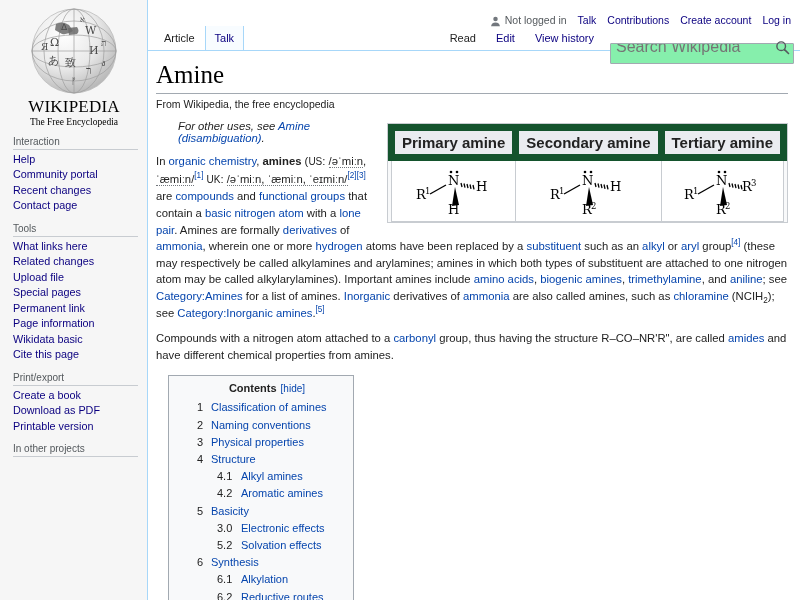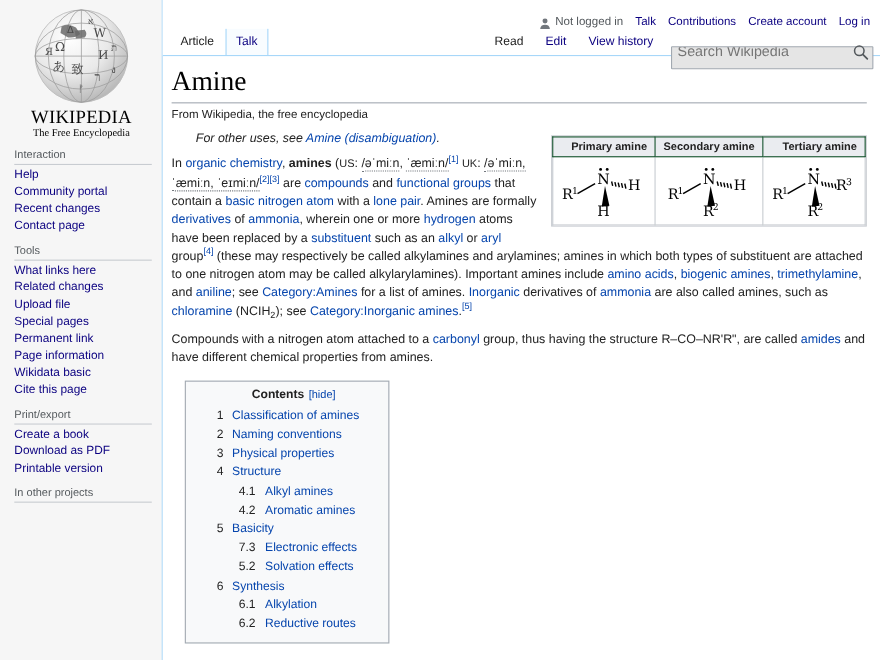--- a/index.html
+++ b/index.html
@@ -126,22 +126,22 @@
     border-right: 1px solid #a7d7f9;
   }
   .search-wrap {
     position: absolute;
     right: 6px; top: 12px;
     width: 184px; height: 21px;
   }
   .search-input {
     width: 100%; height: 21px;
     border: 1px solid #a2a9b1;
-    background: #e5e5e5;
-    font-size: 13px;
+    background: #86efac;
+    font-size: 16px;
     font-family: "Liberation Sans", sans-serif;
     color: #72777d;
     padding: 0 22px 12px 5px;
     outline: none;
     border-radius: 1px;
   }
   .search-icon-btn {
     position: absolute;
     right: 3px; top: 2px;
     width: 17px; height: 17px;
@@ -197,25 +197,25 @@
   
   .struct-box {
     float: right;
     margin: 3px 0 6px 12px;
     border: 1px solid #c8ccd1;
     background: #f8f9fa;
     border-collapse: collapse;
   }
   .struct-box table { border-collapse: collapse; }
   .struct-box th {
-    font-size: 10px;
+    font-size: 15px;
     font-weight: bold;
     color: #222;
     background: #eaecf0;
-    border: 1px solid #14532d;
+    border: 7px solid #14532d;
     padding: 3px 7px;
     text-align: right;
     white-space: nowrap;
   }
   .struct-box td {
     border: 1px solid #c8ccd1;
     background: #fff;
     padding: 2px;
     text-align: center;
     vertical-align: middle;
@@ -491,21 +491,21 @@
           <b>Contents</b><span class="toctogglespan">[hide]</span>
         </div>
         <ul>
           <li class="lvl2"><span class="tocnumber">1</span><a href="#" class="toctext">Classification of amines</a></li>
           <li class="lvl2"><span class="tocnumber">2</span><a href="#" class="toctext">Naming conventions</a></li>
           <li class="lvl2"><span class="tocnumber">3</span><a href="#" class="toctext">Physical properties</a></li>
           <li class="lvl2"><span class="tocnumber">4</span><a href="#" class="toctext">Structure</a></li>
           <li class="lvl3"><span class="tocnumber">4.1</span><a href="#" class="toctext">Alkyl amines</a></li>
           <li class="lvl3"><span class="tocnumber">4.2</span><a href="#" class="toctext">Aromatic amines</a></li>
           <li class="lvl2"><span class="tocnumber">5</span><a href="#" class="toctext">Basicity</a></li>
-          <li class="lvl3"><span class="tocnumber">7.3</span><a href="#" class="toctext">Electronic effects</a></li>
+          <li class="lvl3"><span class="tocnumber">3.0</span><a href="#" class="toctext">Electronic effects</a></li>
           <li class="lvl3"><span class="tocnumber">5.2</span><a href="#" class="toctext">Solvation effects</a></li>
           <li class="lvl2"><span class="tocnumber">6</span><a href="#" class="toctext">Synthesis</a></li>
           <li class="lvl3"><span class="tocnumber">6.1</span><a href="#" class="toctext">Alkylation</a></li>
           <li class="lvl3"><span class="tocnumber">6.2</span><a href="#" class="toctext">Reductive routes</a></li>
         </ul>
       </div>
 
     </div>
   </div>
 </div>

